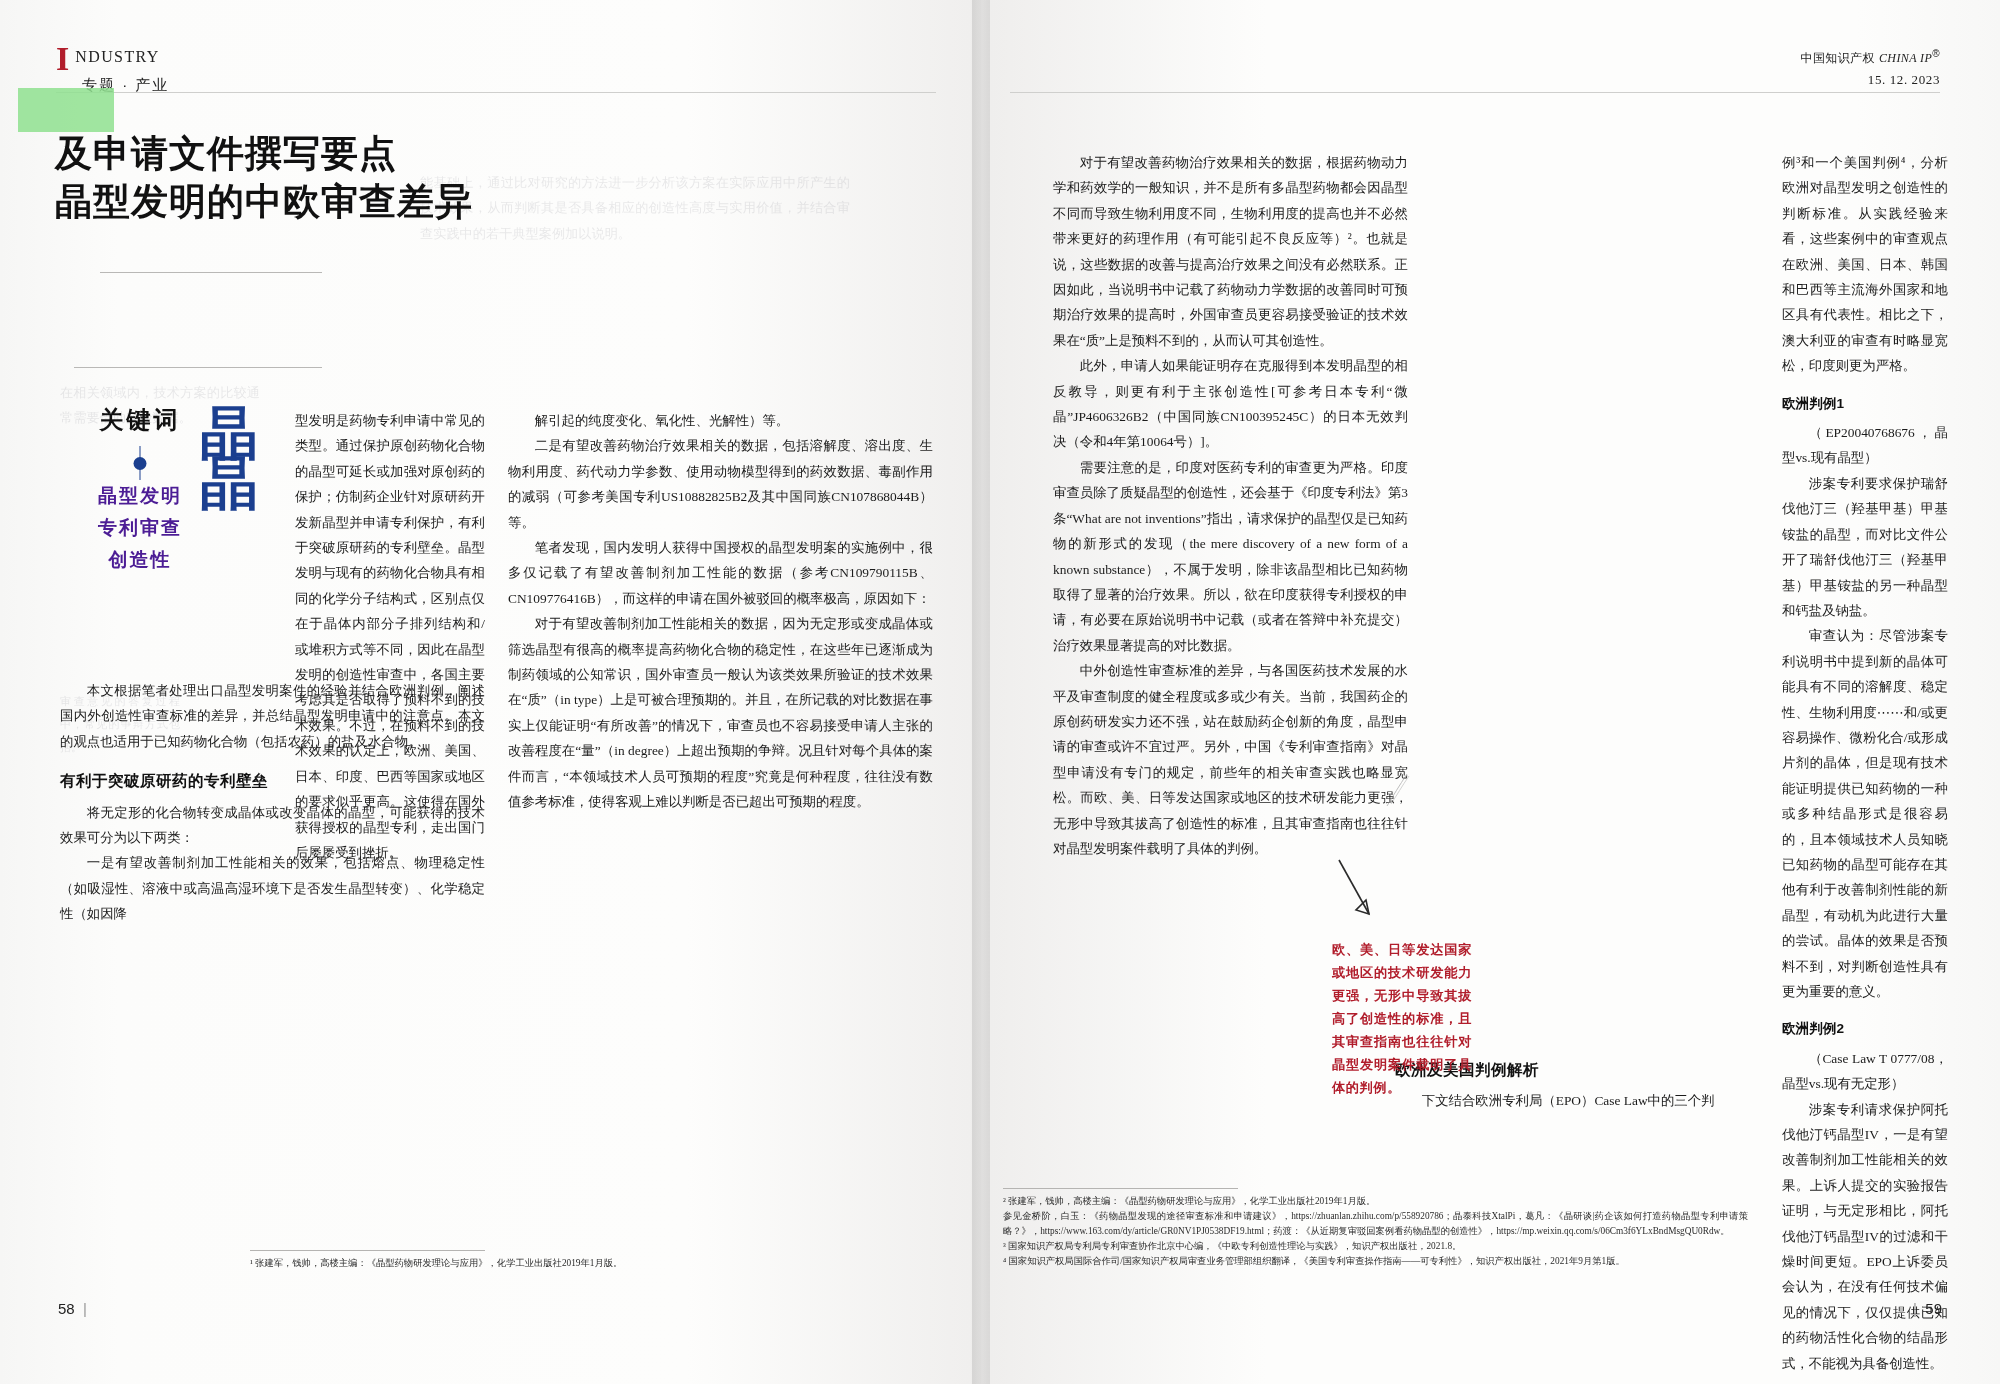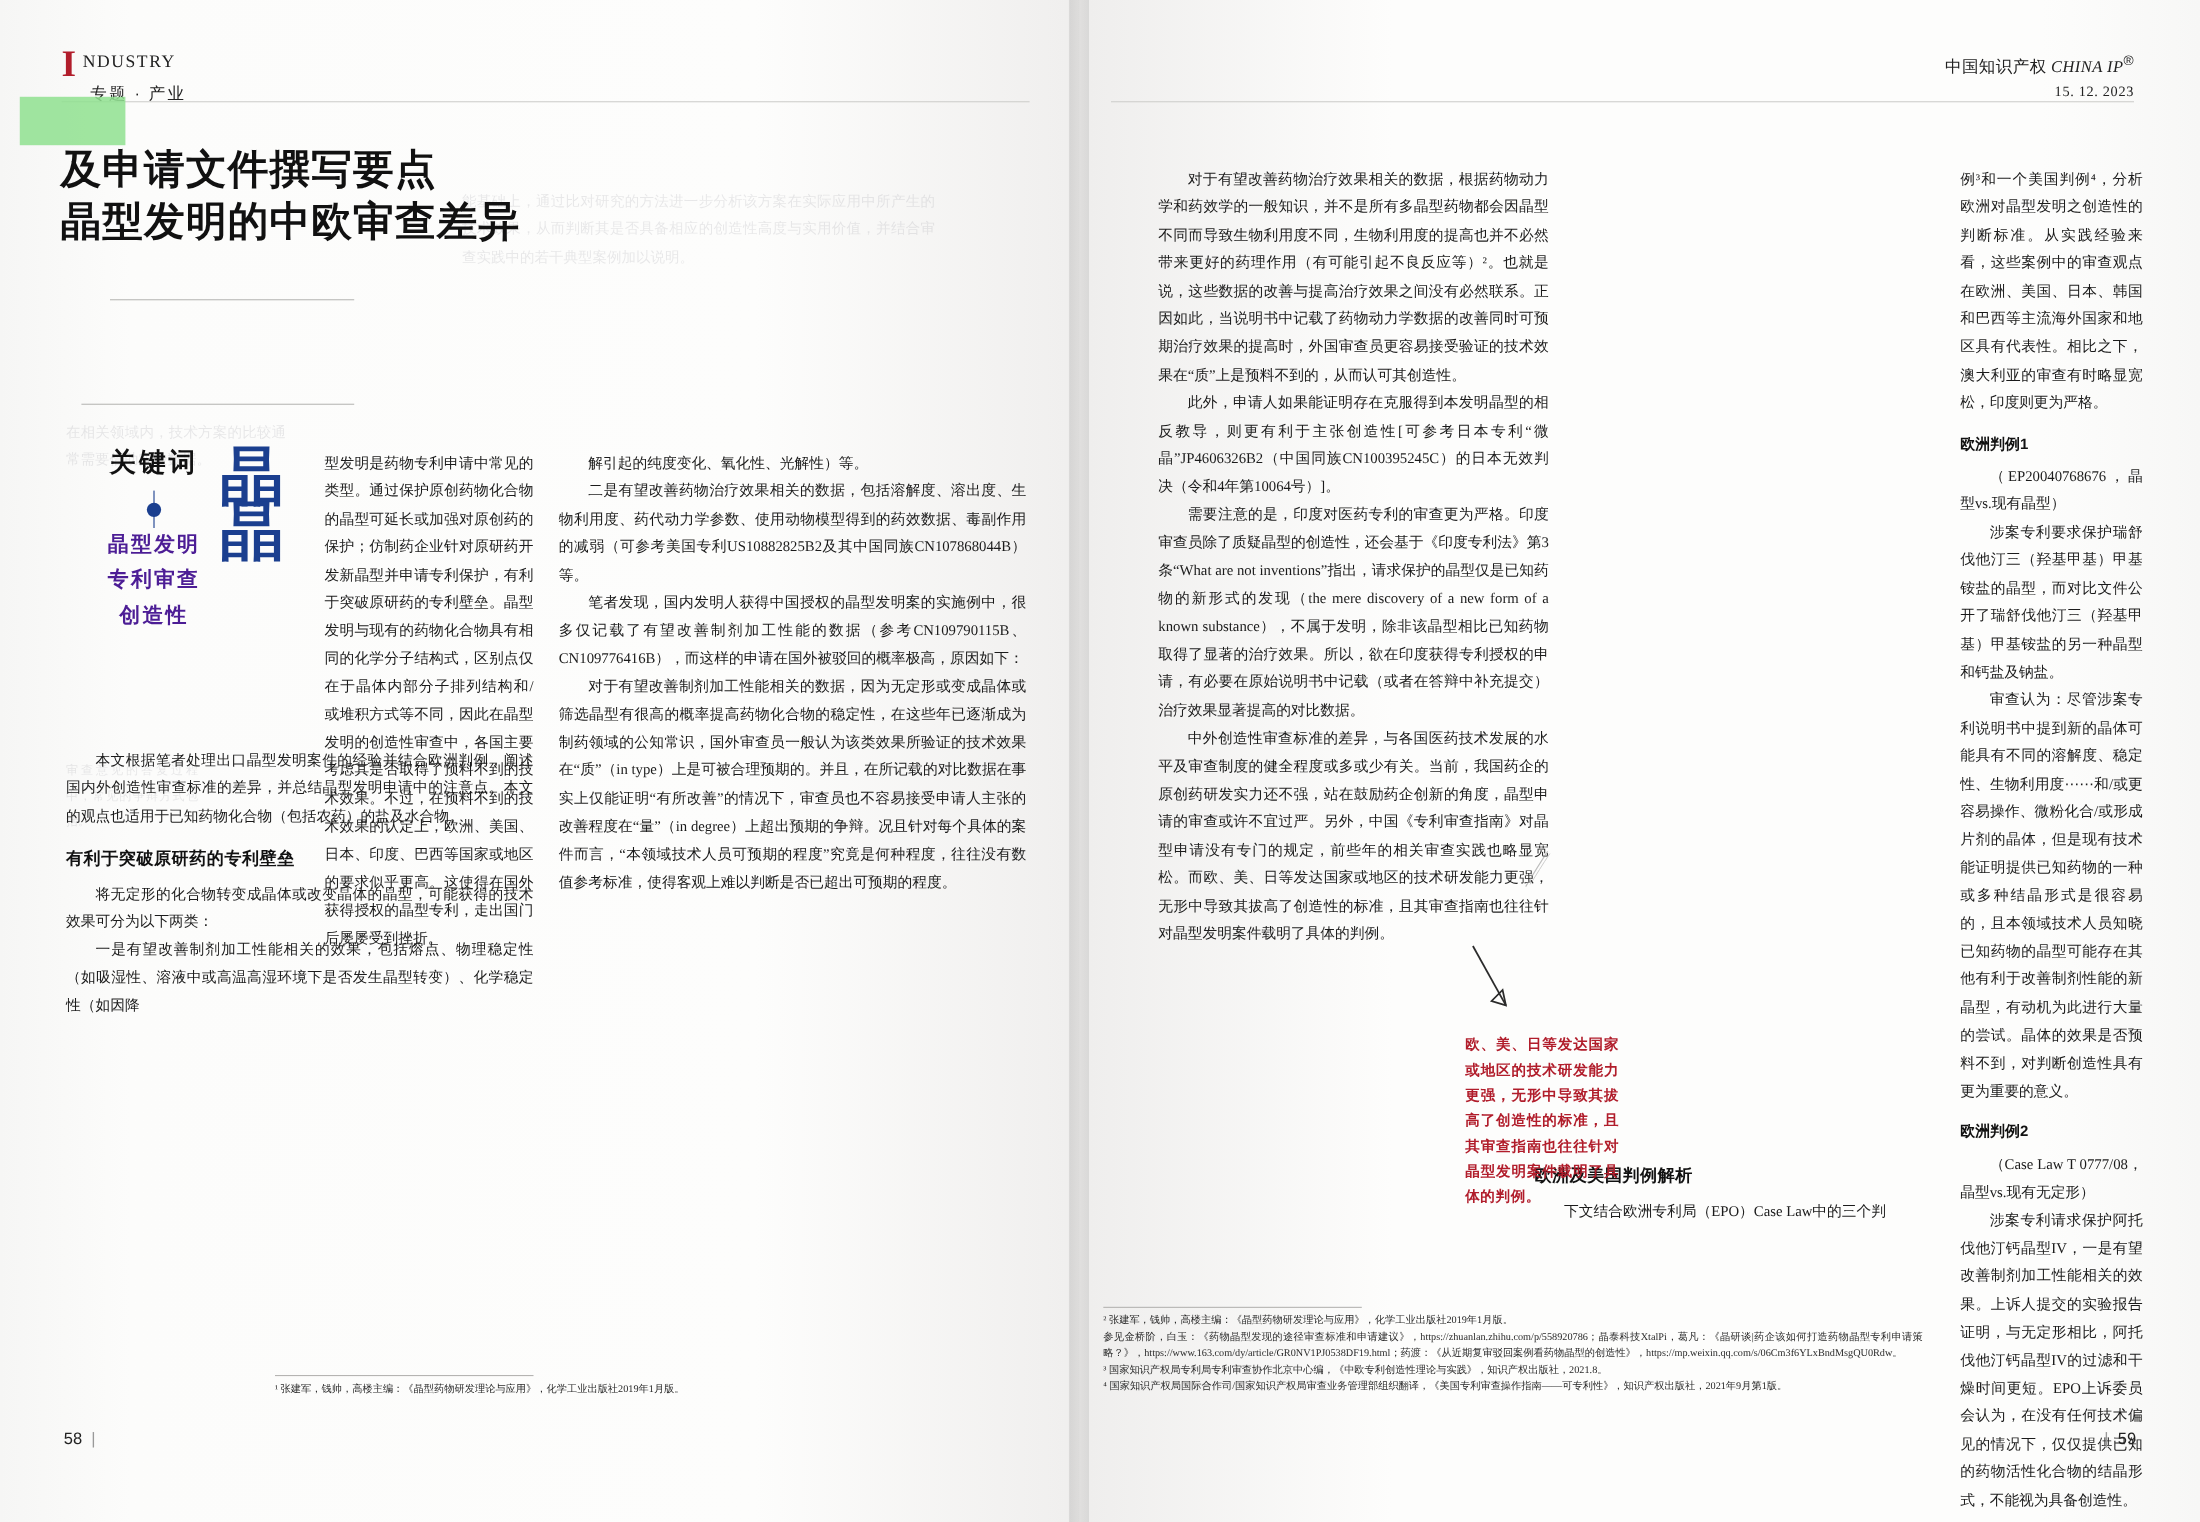--- a/index.html
+++ b/index.html
@@ -420,21 +420,21 @@
 
   
   .hdr-right {
     position: absolute;
     right: 60px;
     top: 48px;
     text-align: right;
     font-family: "Liberation Sans", sans-serif;
   }
   .hdr-right .brand {
-    font-size: 15px;
+    font-size: 12px;
     color: #222;
     letter-spacing: 0.4px;
   }
   .hdr-right .brand .en {
     font-family: "Liberation Serif", serif;
     font-style: italic;
   }
   .hdr-right .date {
     font-family: "Liberation Serif", serif;
     font-size: 13px;

